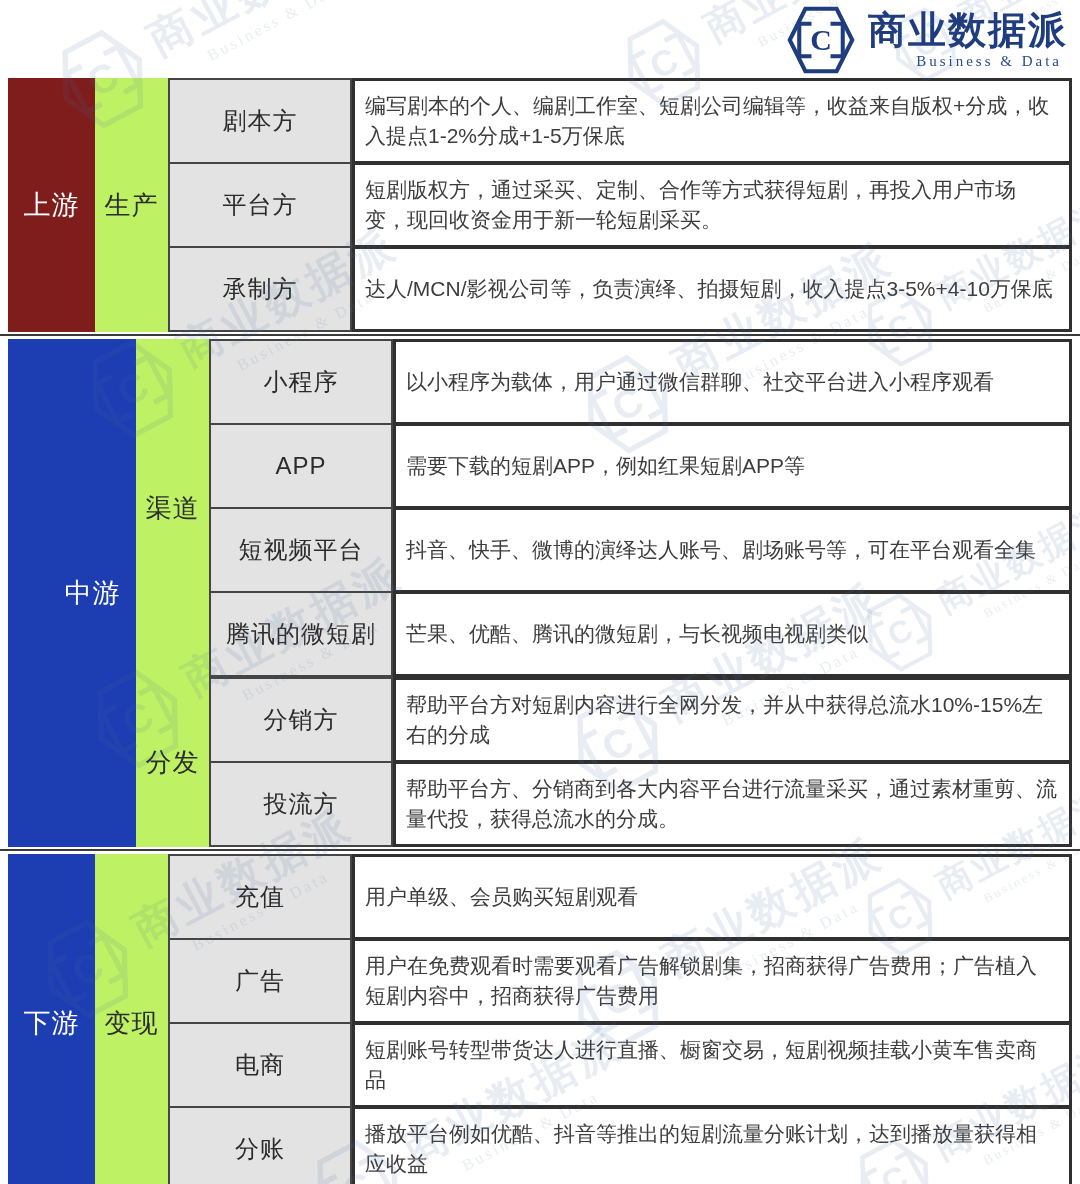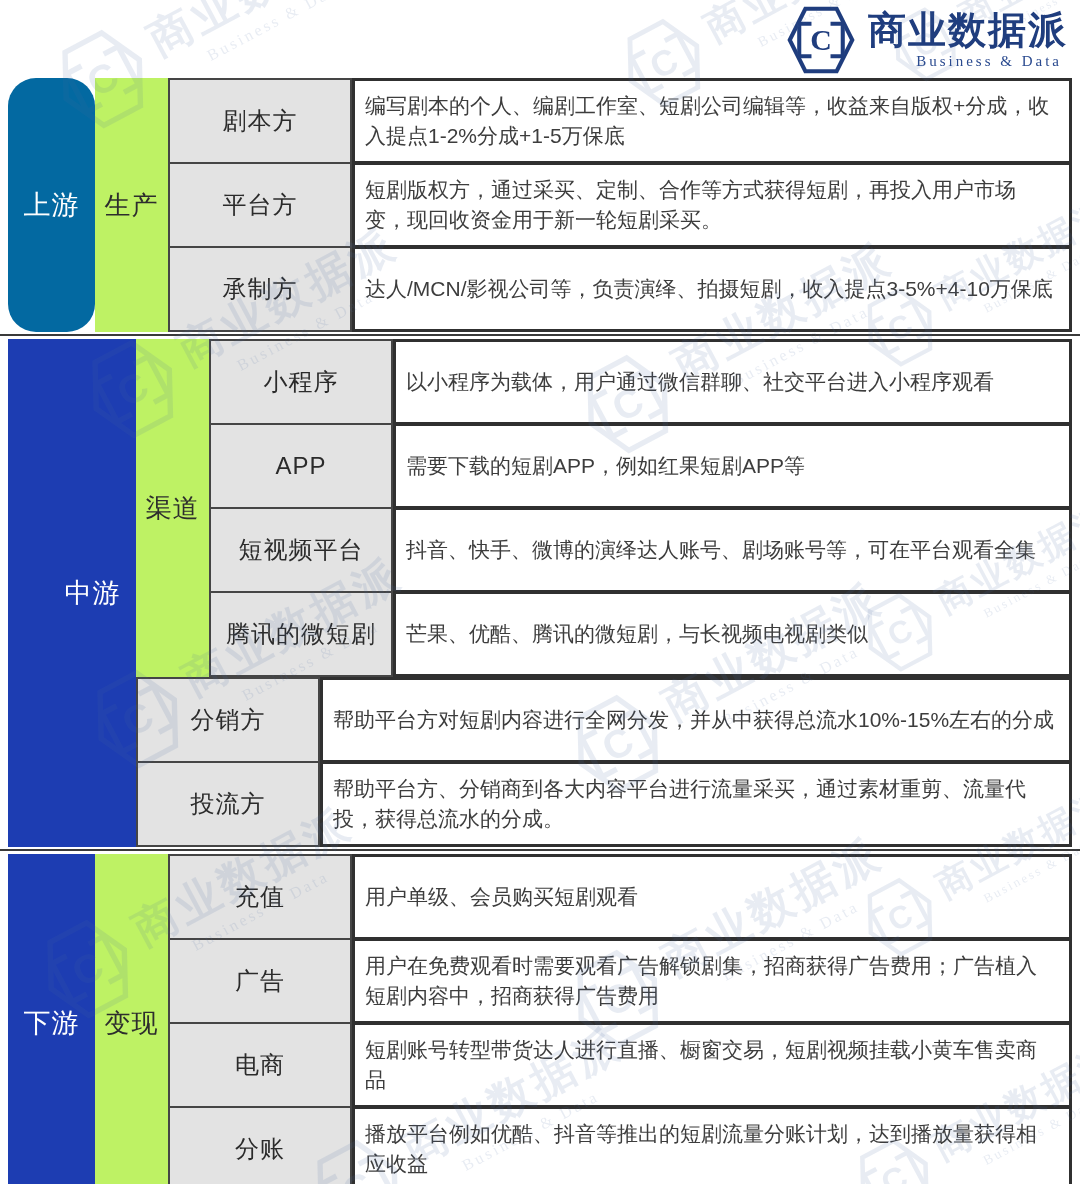--- a/index.html
+++ b/index.html
@@ -94,21 +94,21 @@
       </svg>
       <div class="logo-texts">
         <div class="logo-title">商业数据派</div>
         <div class="logo-sub">Business &amp; Data</div>
       </div>
     </div>
   </div>
 
   <div class="table">
       <div class="section-wrap section">
-        <div class="stage-cell" style="background: #0369a1; border-radius: 28px;">上游</div>
+        <div class="stage-cell" style="background: #7f1d1d;">上游</div>
         <div class="groups">
           <div class="group">
             <div class="group-label">生产</div>
             <div class="rows">
               <div class="row">
                 <div class="cell-label">剧本方</div>
                 <div class="cell-desc">编写剧本的个人、编剧工作室、短剧公司编辑等，收益来自版权+分成，收入提点1-2%分成+1-5万保底</div>
               </div>
               <div class="row">
                 <div class="cell-label">平台方</div>
@@ -140,20 +140,21 @@
                 <div class="cell-label">短视频平台</div>
                 <div class="cell-desc">抖音、快手、微博的演绎达人账号、剧场账号等，可在平台观看全集</div>
               </div>
               <div class="row">
                 <div class="cell-label">腾讯的微短剧</div>
                 <div class="cell-desc">芒果、优酷、腾讯的微短剧，与长视频电视剧类似</div>
               </div>
             </div>
           </div>
           <div class="group">
+            <div class="group-label">分发</div>
             <div class="rows">
               <div class="row">
                 <div class="cell-label">分销方</div>
                 <div class="cell-desc">帮助平台方对短剧内容进行全网分发，并从中获得总流水10%-15%左右的分成</div>
               </div>
               <div class="row">
                 <div class="cell-label">投流方</div>
                 <div class="cell-desc">帮助平台方、分销商到各大内容平台进行流量采买，通过素材重剪、流量代投，获得总流水的分成。</div>
               </div>
             </div>

